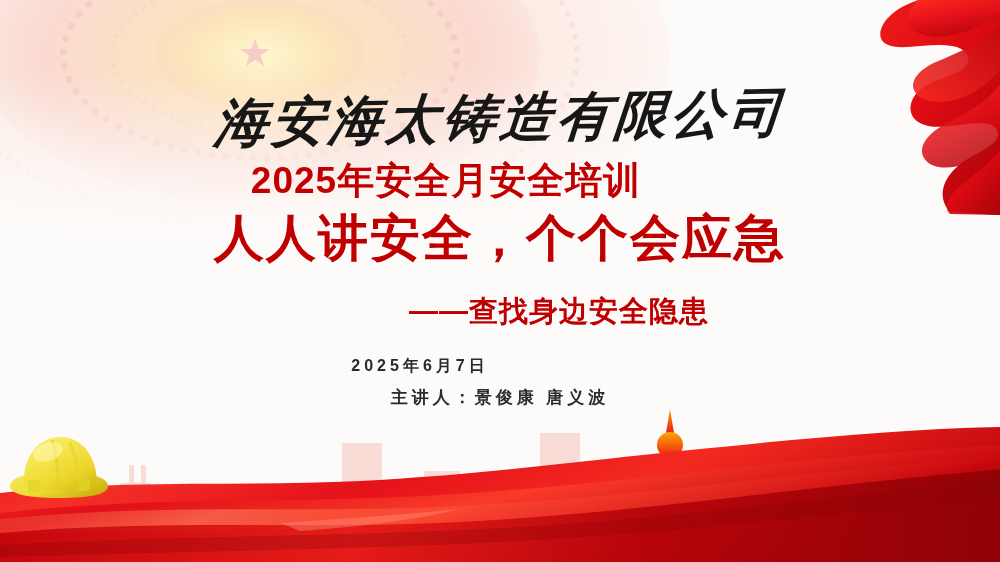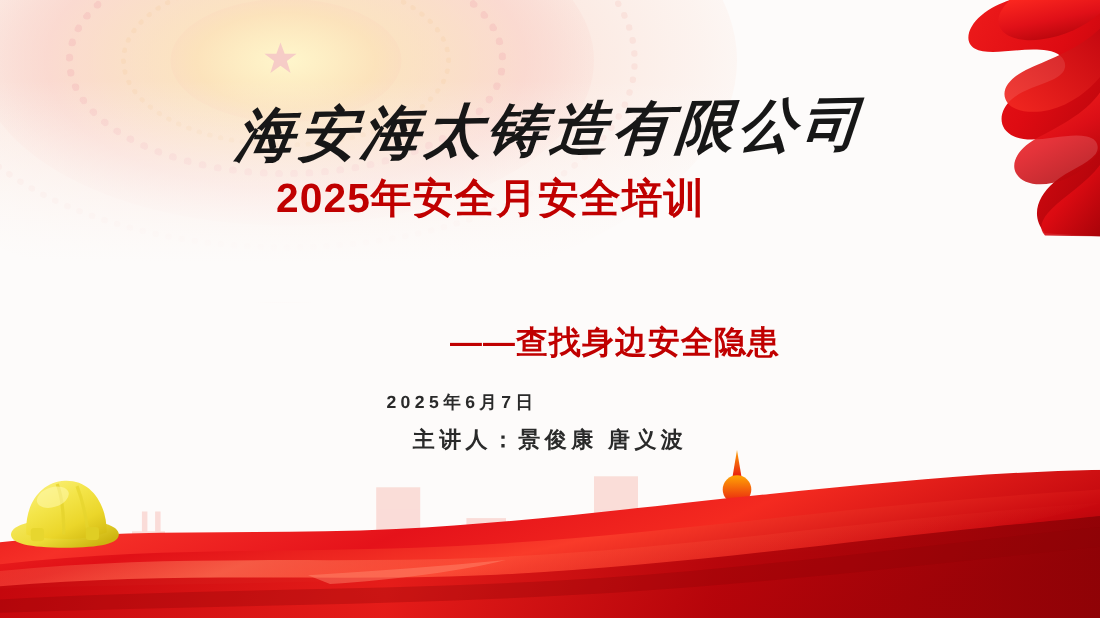--- a/index.html
+++ b/index.html
@@ -94,21 +94,21 @@
     position:absolute; left:0; top:356px; width:840px;
     text-align:center;
     font-size:16px; font-weight:700;
     color:#2a2a2a;
     letter-spacing:4px;
     white-space:nowrap;
   }
   .presenters {
     position:absolute; left:0; top:386px; width:1000px;
     text-align:center;
-    font-size:20px; font-weight:700;
+    font-size:17px; font-weight:700;
     color:#2a2a2a;
     letter-spacing:4px;
     white-space:nowrap;
   }
 </style>
 </head>
 <body>
 
 <div id="slide">
 
@@ -327,18 +327,19 @@
 
     <rect x="24" y="56" width="12" height="12" rx="3" fill="#E7D62E"></rect>
     <rect x="74" y="55" width="12" height="12" rx="3" fill="#E0CE24"></rect>
 
     <ellipse cx="44" cy="28" rx="15" ry="9" fill="#FFFAB0" opacity="0.55" transform="rotate(-18 44 28)"></ellipse>
   </svg>
 
   <div class="text-layer">
     <div class="company-title">海安海太铸造有限公司</div>
     <div class="course-subtitle">2025年安全月安全培训</div>
+    <div class="main-slogan">人人讲安全，个个会应急</div>
     <div class="tagline">——查找身边安全隐患</div>
     <div class="event-date">2025年6月7日</div>
     <div class="presenters">主讲人：景俊康  唐义波</div>
   </div>
 
 </div>
 
 </body></html>

